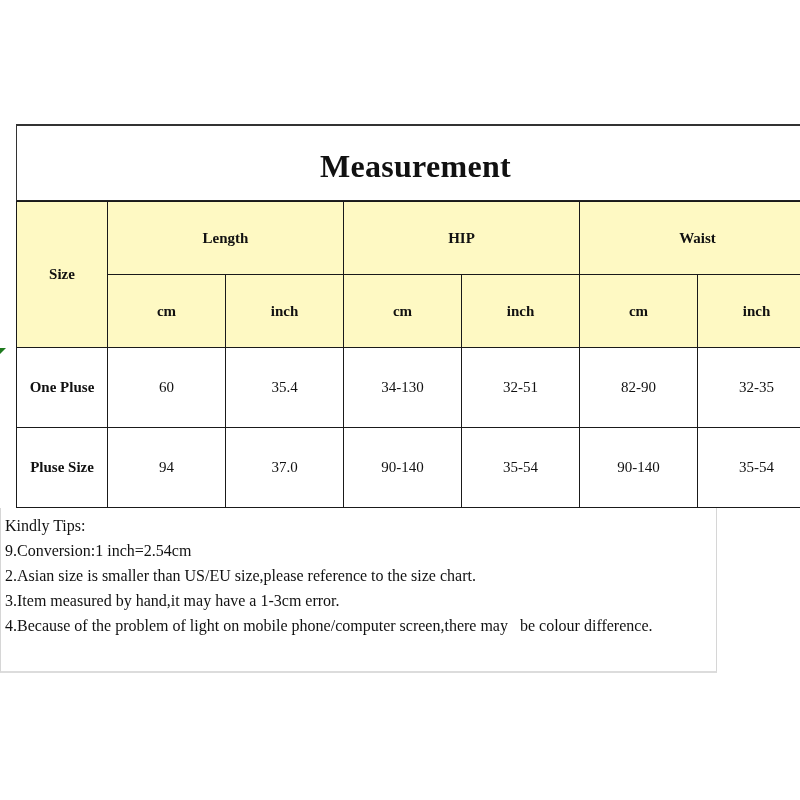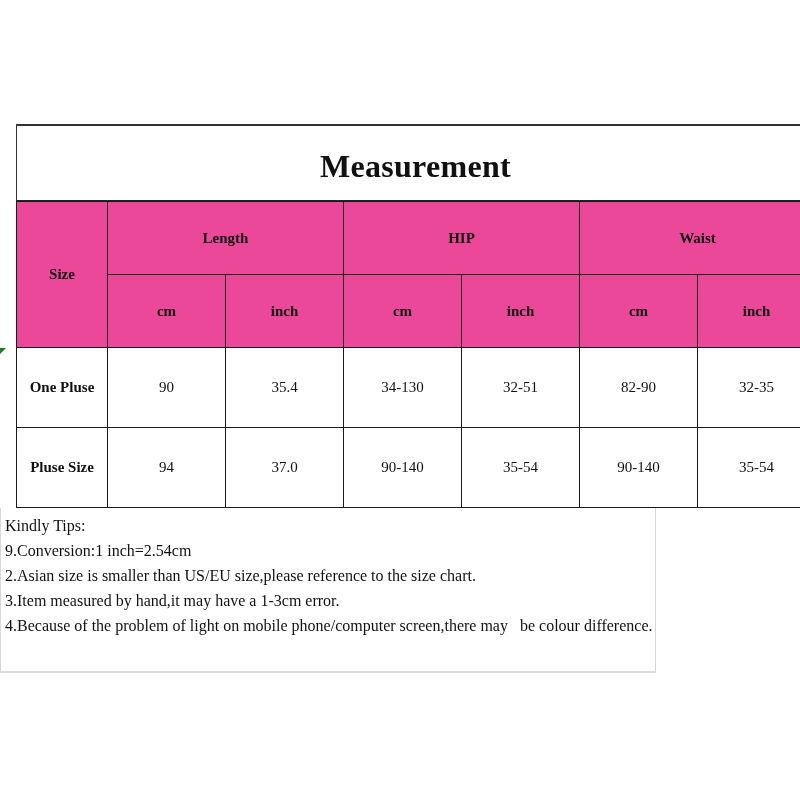--- a/index.html
+++ b/index.html
@@ -2,27 +2,27 @@
 <html><head>
 <meta charset="utf-8">
 <style>
   html, body { margin: 0; padding: 0; background: #ffffff; }
   body { width: 800px; height: 800px; position: relative; overflow: hidden; font-family: "Liberation Serif", "DejaVu Serif", serif; color: #111; }
   .sheet { position: absolute; left: 16px; top: 124px; width: 799px; font-family: Liberation Serif, serif; }
   .title-box { height: 77px; border-top: 2px solid #333; border-left: 1px solid #333; border-right: 1px solid #333; border-bottom: 1px solid #222; display: flex; align-items: center; justify-content: center; box-sizing: border-box; }
   .title { font-weight: bold; font-size: 32px; letter-spacing: 0.3px; margin-top: 6px; }
   table { border-collapse: collapse; width: 799px; table-layout: fixed; }
   td { border: 1px solid #1a1a1a; text-align: center; vertical-align: middle; padding: 0; font-size: 15px; }
-  .hdr td { background: #ec4899; font-weight: bold; }
+  .hdr td { background: #fef9c3; font-weight: bold; }
   .row-h1 td { height: 72px; }
   .row-h2 td { height: 72px; }
   .row-d td { height: 79px; }
   .size-label { font-weight: bold; font-size: 15px; }
   .corner-mark { position: absolute; left: 0; top: 348px; width: 0; height: 0; border-top: 6px solid #1e7a1e; border-right: 6px solid transparent; }
-  .tips { position: absolute; left: 0; top: 508px; width: 656px; height: 165px; border-left: 1px solid #d6d6d6; border-right: 1px solid #d6d6d6; border-bottom: 2px solid #dcdcdc; box-sizing: border-box; padding: 5px 14px 0 4px; font-size: 16px; }
+  .tips { position: absolute; left: 0; top: 508px; width: 717px; height: 165px; border-left: 1px solid #d6d6d6; border-right: 1px solid #d6d6d6; border-bottom: 2px solid #dcdcdc; box-sizing: border-box; padding: 5px 14px 0 4px; font-size: 16px; }
   .tips div { height: 25px; line-height: 25px; white-space: pre; }
 </style>
 </head>
 <body>
 
 <div class="sheet">
   <div class="title-box">
     <span class="title">Measurement</span>
   </div>
   <table>
@@ -45,21 +45,21 @@
     <tr class="hdr row-h2">
       <td>cm</td>
       <td>inch</td>
       <td>cm</td>
       <td>inch</td>
       <td>cm</td>
       <td>inch</td>
     </tr>
     <tr class="row-d">
       <td class="size-label">One Pluse</td>
-      <td>90</td>
+      <td>60</td>
       <td>35.4</td>
       <td>34-130</td>
       <td>32-51</td>
       <td>82-90</td>
       <td>32-35</td>
     </tr>
     <tr class="row-d">
       <td class="size-label">Pluse Size</td>
       <td>94</td>
       <td>37.0</td>

